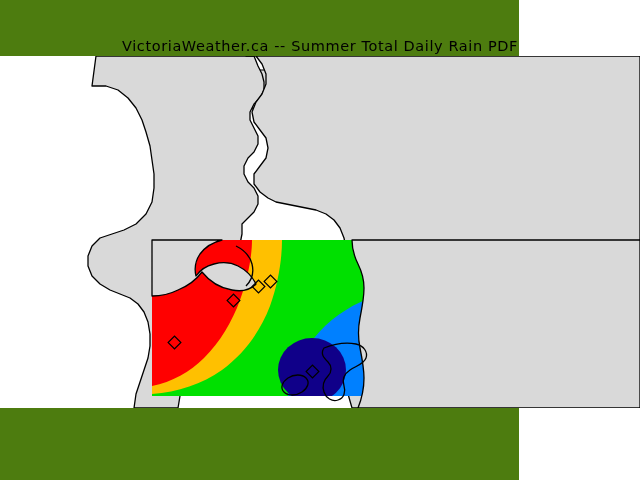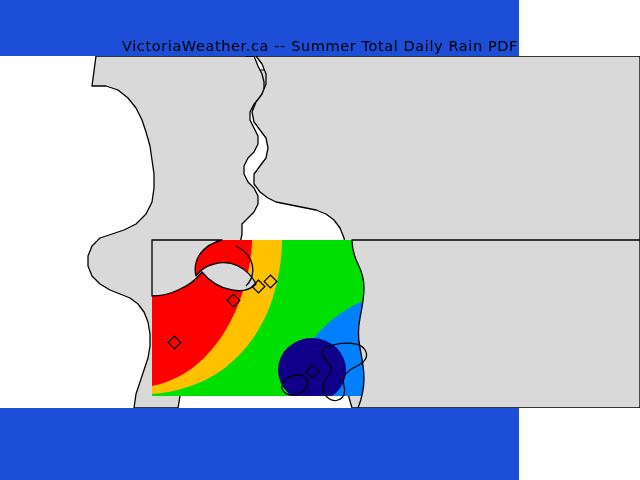--- a/index.html
+++ b/index.html
@@ -1,20 +1,20 @@
 <!DOCTYPE html>
 <html><head>
 <meta charset="utf-8">
 <style>
   html,body{margin:0;padding:0;}
   body{
     width:640px;height:480px;overflow:hidden;background:#ffffff;
     font-family:"DejaVu Sans","Liberation Sans",sans-serif;
   }
-  #page{position:relative;width:519px;height:480px;background:#1d4ed8;}
+  #page{position:relative;width:519px;height:480px;background:#4d7c0f;}
 
   
   #title{
     position:absolute;left:0;top:38px;width:640px;text-align:center;
     font-size:14.5px;letter-spacing:.6px;color:#000;white-space:nowrap;
   }
 
   
   #map-area{position:absolute;left:0;top:56px;width:640px;height:352px;background:#ffffff;}
   #map-svg{display:block;width:640px;height:352px;}

